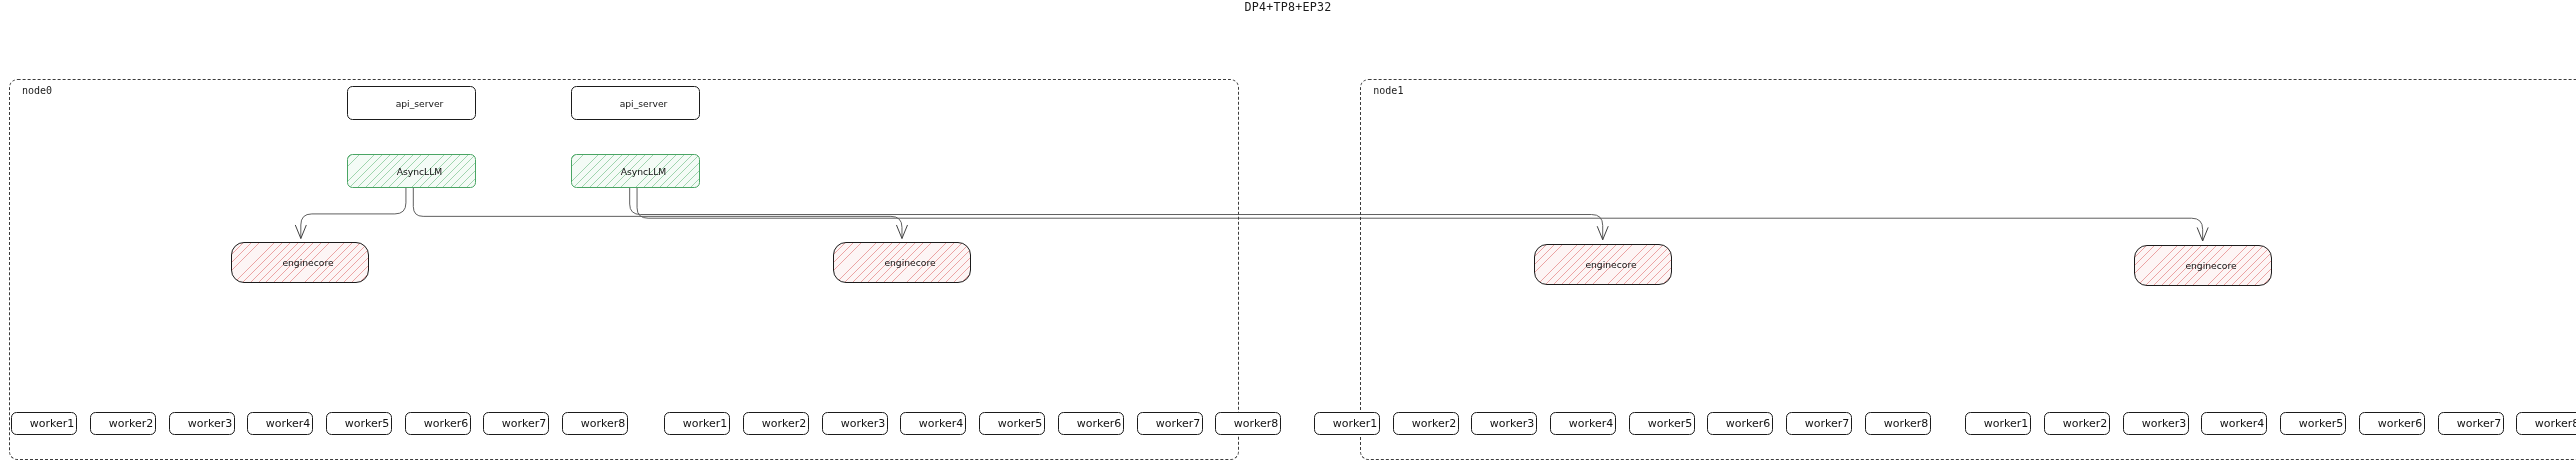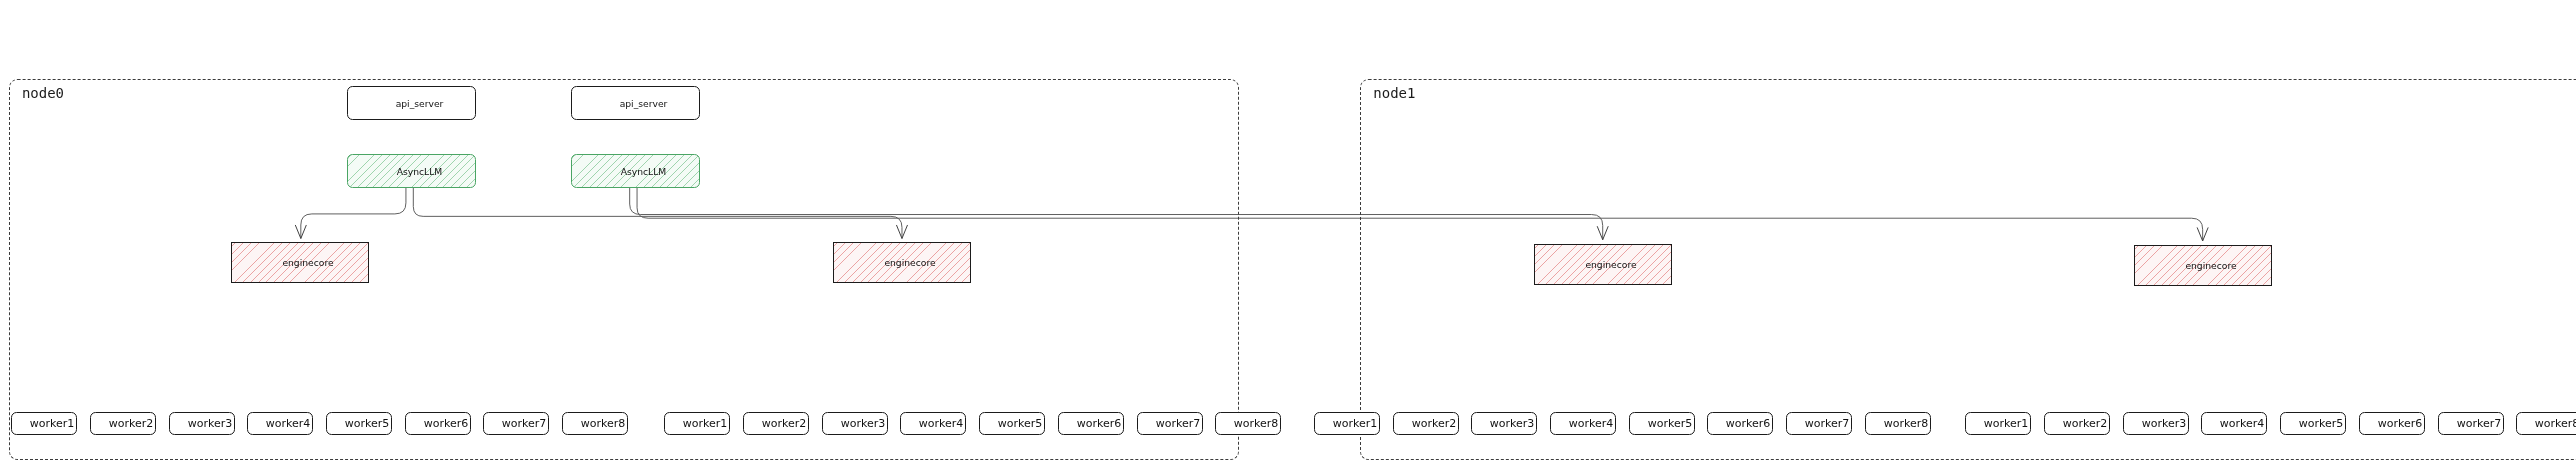--- a/index.html
+++ b/index.html
@@ -38,21 +38,21 @@
     border: 1.2px dashed #3b3b3b;
     border-radius: 8.6px;
     background: transparent;
     box-sizing: border-box;
   }
   .node-cluster-label {
     position: absolute;
     left: 12.3px;
     top: 4.9px;
     font-family: "DejaVu Sans Mono", monospace;
-    font-size: 14px;
+    font-size: 10px;
     color: #1b1b1b;
     white-space: nowrap;
     text-align: right;
   }
 
   
   .box {
     position: absolute;
     box-sizing: border-box;
     display: flex;
@@ -79,21 +79,21 @@
       rgba(90,180,115,0.55) 0px,
       rgba(90,180,115,0.55) 0.7px,
       rgba(0,0,0,0) 0.7px,
       rgba(0,0,0,0) 5.5px
     );
     margin-top: 31px;
   }
 
   .box-enginecore {
     border: 1.1px solid #1b1b1b;
-    border-radius: 0;
+    border-radius: 13px;
     background-color: #fdf5f5;
     background-image: repeating-linear-gradient(
       -45deg,
       rgba(226,120,120,0.65) 0px,
       rgba(226,120,120,0.65) 0.7px,
       rgba(0,0,0,0) 0.7px,
       rgba(0,0,0,0) 5.5px
     );
   }
 
@@ -122,20 +122,21 @@
     fill: none;
     stroke: #3d3d3d;
     stroke-width: 1.6;
   }
 </style>
 </head>
 <body>
 
 <div id="canvas">
 
+  <div id="diagram-title">DP4+TP8+EP32</div>
 
   <svg id="edge-layer" viewBox="0 0 4188 763">
       <path d="M 659 257 L 659 330 Q 659 348 641 348 L 506 348 Q 488 348 488 366 L 488 388" class="edge-path"></path>
       <path d="M 479 366 L 488 388 L 497 366" class="edge-head"></path>
       <path d="M 671 257 L 671 336 Q 671 352 687 352 L 1448 352 Q 1466 352 1466 370 L 1466 388" class="edge-path"></path>
       <path d="M 1457 366 L 1466 388 L 1475 366" class="edge-head"></path>
       <path d="M 1023 257 L 1023 332 Q 1023 349 1041 349 L 2588 349 Q 2606 349 2606 367 L 2606 390" class="edge-path"></path>
       <path d="M 2597 368 L 2606 390 L 2615 368" class="edge-head"></path>
       <path d="M 1035 257 L 1035 338 Q 1035 355 1053 355 L 3564 355 Q 3582 355 3582 373 L 3582 392" class="edge-path"></path>
       <path d="M 3573 370 L 3582 392 L 3591 370" class="edge-head"></path>

